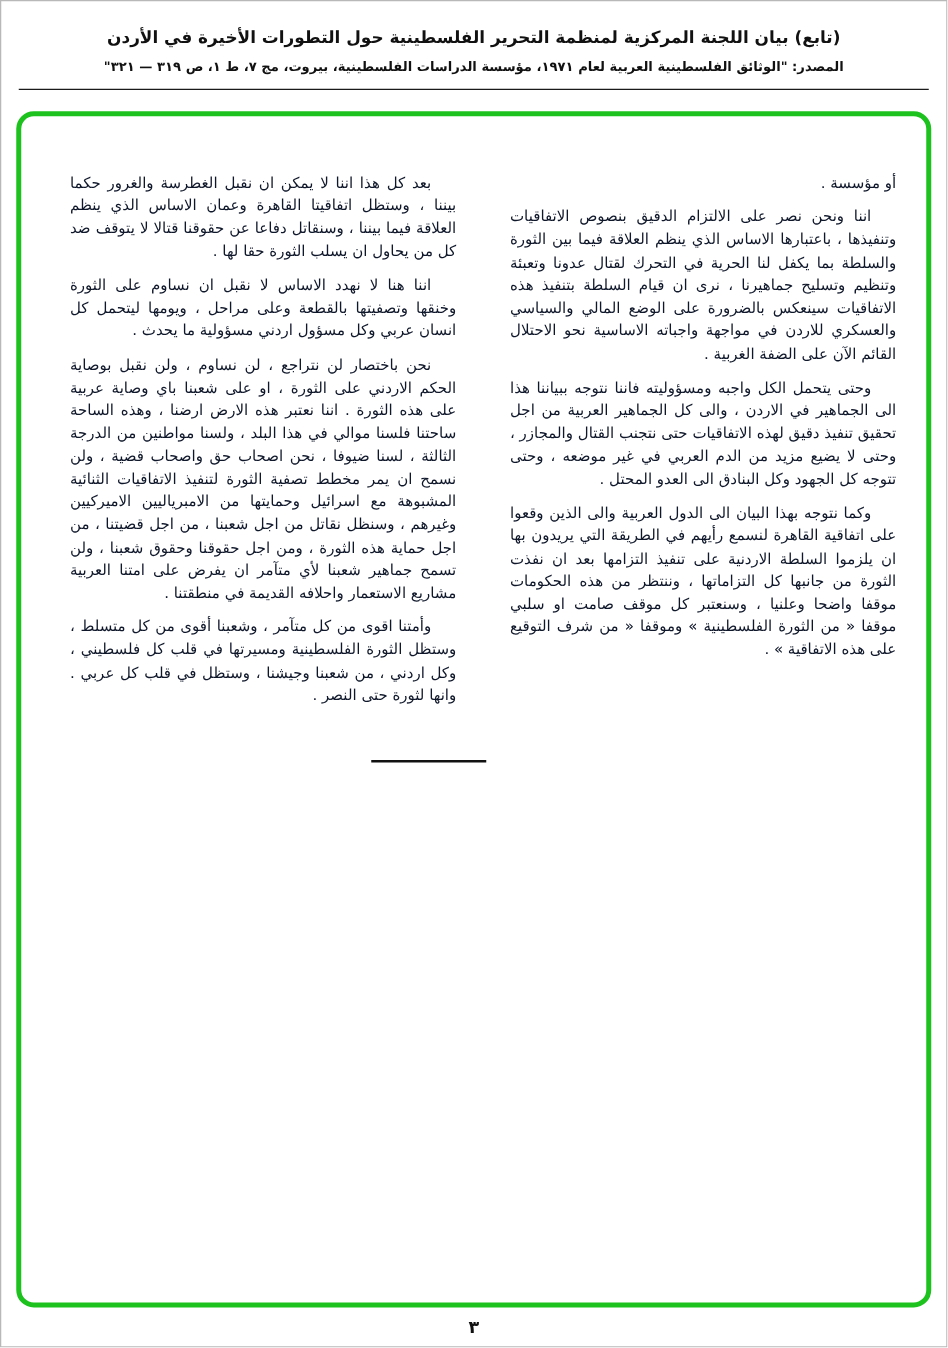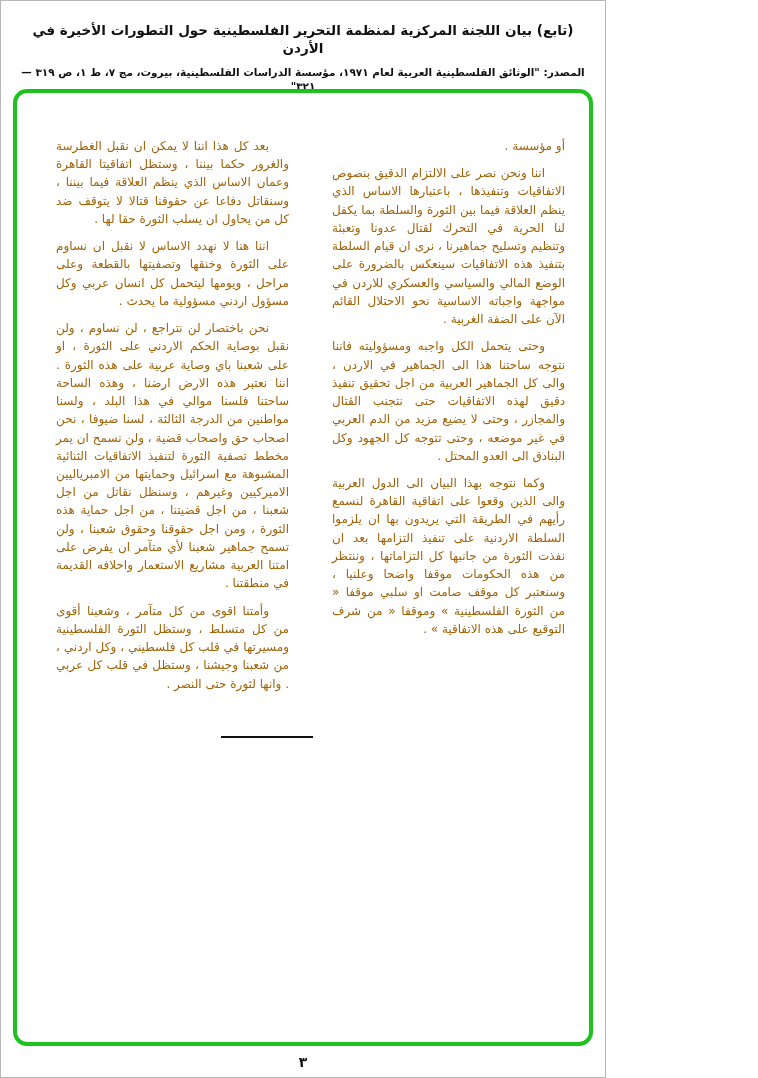--- a/index.html
+++ b/index.html
@@ -1,19 +1,19 @@
 <!DOCTYPE html>
 <html lang="ar"><head>
 <meta charset="utf-8">
 <style>
   * { box-sizing: border-box; }
   html, body { margin: 0; padding: 0; background: #ffffff; }
   .page {
     position: relative;
-    width: 606px;
+    width: 758px;
     height: 1078px;
     background: #ffffff;
     border: 1px solid #b8b8b8;
     font-family: "DejaVu Sans", sans-serif;
     color: #111111;
     overflow: hidden;
   }
   .doc-header {
     direction: rtl;
     text-align: center;
@@ -51,21 +51,21 @@
     display: flex;
     direction: rtl;
     gap: 28px;
   }
   .col {
     flex: 1;
     direction: rtl;
     text-align: justify;
     font-size: 12px;
     line-height: 1.52;
-    color: #a16207;
+    color: #0f172a;
     margin-left: 15px;
   }
   .col p {
     margin: 0 0 9px 0;
     text-indent: 20px;
   }
   .col p.no-indent { text-indent: 0; }
   .section-divider {
     width: 92px;
     border-top: 2px solid #111111;
@@ -96,21 +96,21 @@
   </header>
 
   <hr class="header-rule">
 
   <div class="content-frame">
     <div class="text-columns">
 
       <div class="col">
         <p class="no-indent">أو مؤسسة .</p>
         <p>اننا ونحن نصر على الالتزام الدقيق بنصوص الاتفاقيات وتنفيذها ، باعتبارها الاساس الذي ينظم العلاقة فيما بين الثورة والسلطة بما يكفل لنا الحرية في التحرك لقتال عدونا وتعبئة وتنظيم وتسليح جماهيرنا ، نرى ان قيام السلطة بتنفيذ هذه الاتفاقيات سينعكس بالضرورة على الوضع المالي والسياسي والعسكري للاردن في مواجهة واجباته الاساسية نحو الاحتلال القائم الآن على الضفة الغربية .</p>
-        <p>وحتى يتحمل الكل واجبه ومسؤوليته فاننا نتوجه ساحتنا هذا الى الجماهير في الاردن ، والى كل الجماهير العربية من اجل تحقيق تنفيذ دقيق لهذه الاتفاقيات حتى نتجنب القتال والمجازر ، وحتى لا يضيع مزيد من الدم العربي في غير موضعه ، وحتى تتوجه كل الجهود وكل البنادق الى العدو المحتل .</p>
+        <p>وحتى يتحمل الكل واجبه ومسؤوليته فاننا نتوجه ببياننا هذا الى الجماهير في الاردن ، والى كل الجماهير العربية من اجل تحقيق تنفيذ دقيق لهذه الاتفاقيات حتى نتجنب القتال والمجازر ، وحتى لا يضيع مزيد من الدم العربي في غير موضعه ، وحتى تتوجه كل الجهود وكل البنادق الى العدو المحتل .</p>
         <p>وكما نتوجه بهذا البيان الى الدول العربية والى الذين وقعوا على اتفاقية القاهرة لنسمع رأيهم في الطريقة التي يريدون بها ان يلزموا السلطة الاردنية على تنفيذ التزامها بعد ان نفذت الثورة من جانبها كل التزاماتها ، وننتظر من هذه الحكومات موقفا واضحا وعلنيا ، وسنعتبر كل موقف صامت او سلبي موقفا « من الثورة الفلسطينية » وموقفا « من شرف التوقيع على هذه الاتفاقية » .</p>
       </div>
 
       <div class="col">
         <p>بعد كل هذا اننا لا يمكن ان نقبل الغطرسة والغرور حكما بيننا ، وستظل اتفاقيتا القاهرة وعمان الاساس الذي ينظم العلاقة فيما بيننا ، وسنقاتل دفاعا عن حقوقنا قتالا لا يتوقف ضد كل من يحاول ان يسلب الثورة حقا لها .</p>
         <p>اننا هنا لا نهدد الاساس لا نقبل ان نساوم على الثورة وخنقها وتصفيتها بالقطعة وعلى مراحل ، ويومها ليتحمل كل انسان عربي وكل مسؤول اردني مسؤولية ما يحدث .</p>
         <p>نحن باختصار لن نتراجع ، لن نساوم ، ولن نقبل بوصاية الحكم الاردني على الثورة ، او على شعبنا باي وصاية عربية على هذه الثورة . اننا نعتبر هذه الارض ارضنا ، وهذه الساحة ساحتنا فلسنا موالي في هذا البلد ، ولسنا مواطنين من الدرجة الثالثة ، لسنا ضيوفا ، نحن اصحاب حق واصحاب قضية ، ولن نسمح ان يمر مخطط تصفية الثورة لتنفيذ الاتفاقيات الثنائية المشبوهة مع اسرائيل وحمايتها من الامبرياليين الاميركيين وغيرهم ، وسنظل نقاتل من اجل شعبنا ، من اجل قضيتنا ، من اجل حماية هذه الثورة ، ومن اجل حقوقنا وحقوق شعبنا ، ولن تسمح جماهير شعبنا لأي متآمر ان يفرض على امتنا العربية مشاريع الاستعمار واحلافه القديمة في منطقتنا .</p>
         <p>وأمتنا اقوى من كل متآمر ، وشعبنا أقوى من كل متسلط ، وستظل الثورة الفلسطينية ومسيرتها في قلب كل فلسطيني ، وكل اردني ، من شعبنا وجيشنا ، وستظل في قلب كل عربي . وانها لثورة حتى النصر .</p>
       </div>
 

